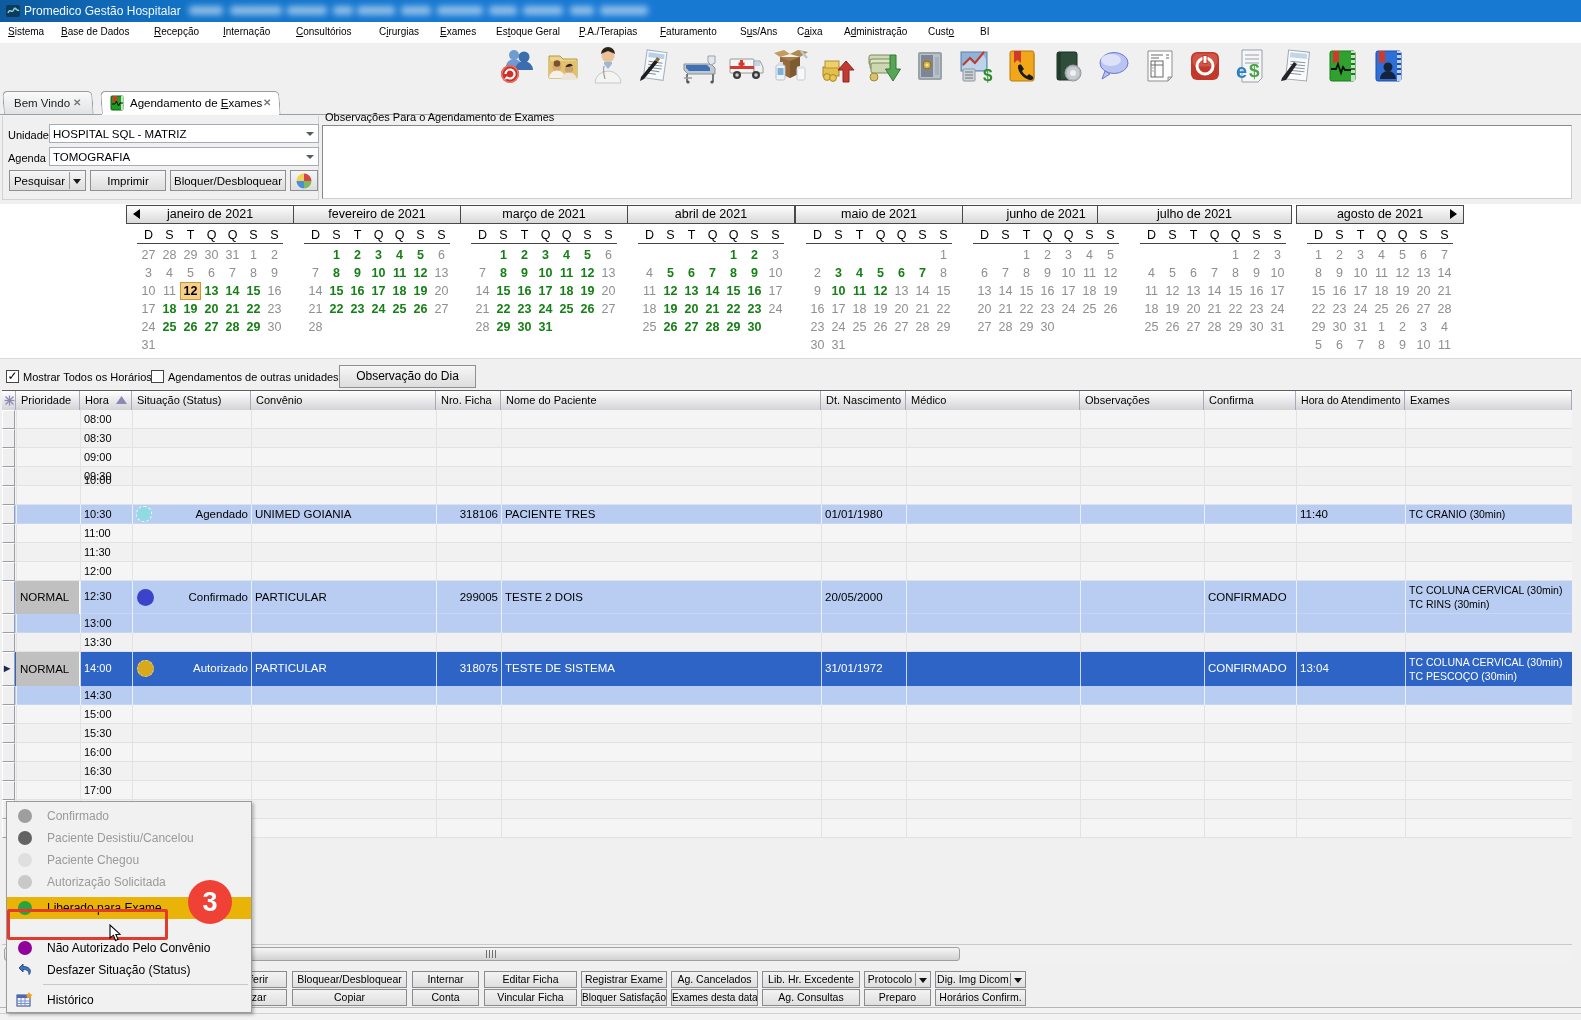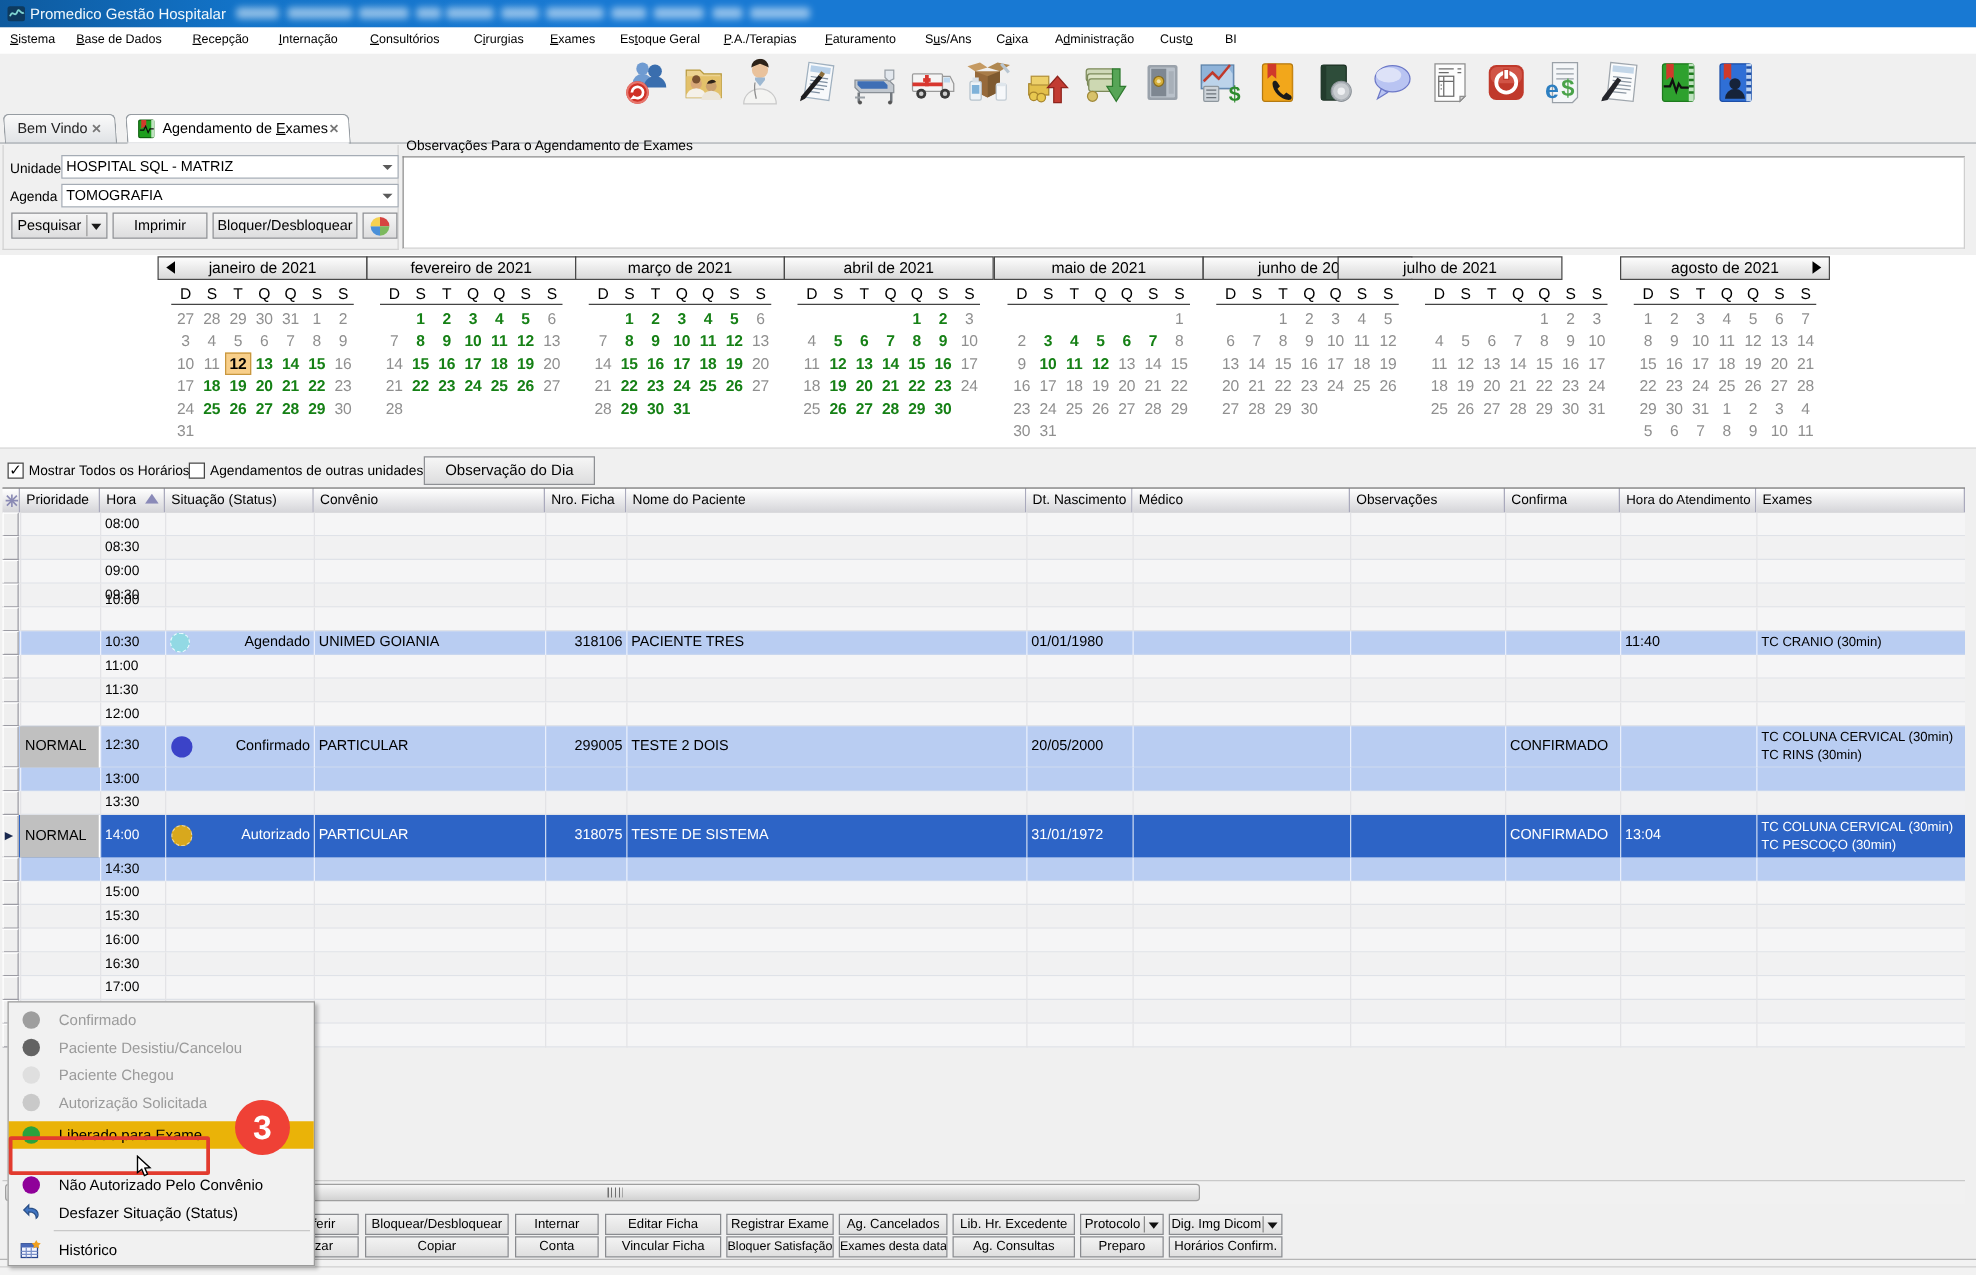--- a/index.html
+++ b/index.html
@@ -539,21 +539,21 @@
 <div class="cal-num cgray" style="left:995px;top:96px;">21</div>
 <div class="cal-num cgray" style="left:1016px;top:96px;">22</div>
 <div class="cal-num cgray" style="left:1037px;top:96px;">23</div>
 <div class="cal-num cgray" style="left:1058px;top:96px;">24</div>
 <div class="cal-num cgray" style="left:1079px;top:96px;">25</div>
 <div class="cal-num cgray" style="left:1100px;top:96px;">26</div>
 <div class="cal-num cgray" style="left:974px;top:114px;">27</div>
 <div class="cal-num cgray" style="left:995px;top:114px;">28</div>
 <div class="cal-num cgray" style="left:1016px;top:114px;">29</div>
 <div class="cal-num cgray" style="left:1037px;top:114px;">30</div>
-<div class="cal-head" style="left:1070px;top:1px;width:180px;">julho de 2021</div>
+<div class="cal-head" style="left:1097px;top:1px;width:195px;">julho de 2021</div>
 <div class="cal-dow" style="left:1141px;top:24px;">D</div>
 <div class="cal-dow" style="left:1162px;top:24px;">S</div>
 <div class="cal-dow" style="left:1183px;top:24px;">T</div>
 <div class="cal-dow" style="left:1204px;top:24px;">Q</div>
 <div class="cal-dow" style="left:1225px;top:24px;">Q</div>
 <div class="cal-dow" style="left:1246px;top:24px;">S</div>
 <div class="cal-dow" style="left:1267px;top:24px;">S</div>
 <div class="abs" style="left:1140px;top:39px;width:146px;height:1px;background:#444;"></div>
 <div class="cal-num cgray" style="left:1225px;top:42px;">1</div>
 <div class="cal-num cgray" style="left:1246px;top:42px;">2</div>

